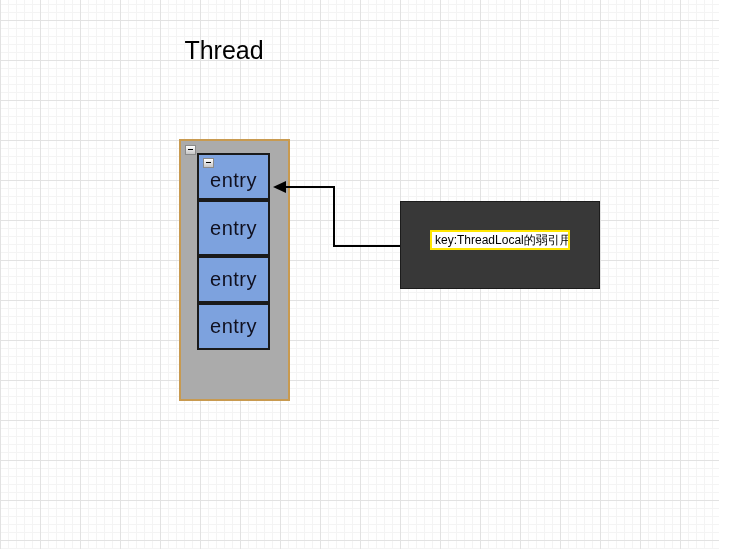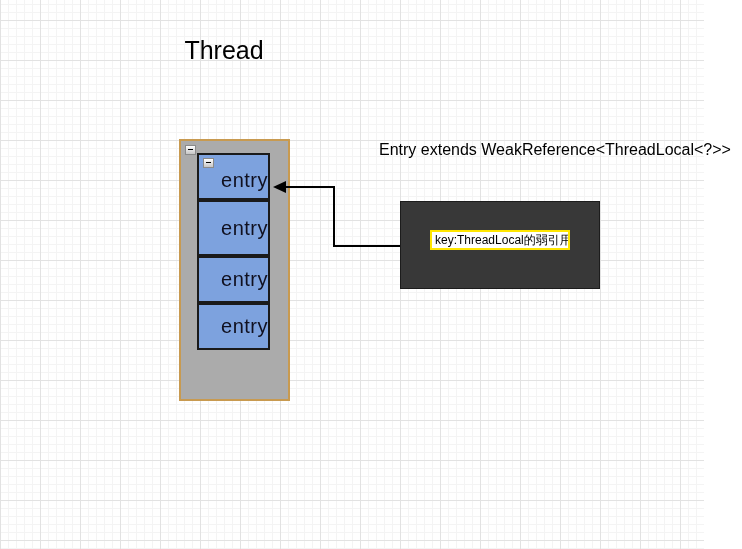--- a/index.html
+++ b/index.html
@@ -11,20 +11,21 @@
   #canvas {
     position: relative; width: 704px; height: 549px;
     background-color: #fff;
     background-image:
       linear-gradient(#e2e2e2 1px, transparent 1px),
       linear-gradient(90deg, #e2e2e2 1px, transparent 1px),
       linear-gradient(#f4f4f4 1px, transparent 1px),
       linear-gradient(90deg, #f4f4f4 1px, transparent 1px);
     background-size: 40px 40px, 40px 40px, 8px 8px, 8px 8px;
     background-position: 0 20px, 0 0, 0 4px, 0 0;
+    padding-left: 15px;
   }
   .abs { position: absolute; }
 
   #thread-label {
     left: 119px; top: 36px; width: 210px;
     text-align: center; font-size: 25px; color: #000;
   }
 
   #thread-box {
     left: 129px; top: 79px; width: 210px; height: 371px;
@@ -40,21 +41,21 @@
   #map-container {
     left: 179px; top: 139px; width: 111px; height: 262px;
     background: #ababab; border: 2px solid #c89a50;
     box-sizing: border-box;
   }
 
   .entry-box {
     left: 197px; width: 73px;
     background: #7da2de; border: 2px solid #1a1a1a;
     box-sizing: border-box;
-    display: flex; align-items: center; justify-content: flex-end;
+    display: flex; align-items: center; justify-content: center;
   }
   .entry-label {
     font-size: 20px; color: #10101f; letter-spacing: 0.5px;
   }
   #entry-0 { top: 153px; height: 47px; }
   #entry-0 .entry-label { padding-top: 7px; }
   #entry-1 { top: 200px; height: 56px; }
   #entry-2 { top: 256px; height: 47px; }
   #entry-3 { top: 303px; height: 47px; }
 
@@ -113,21 +114,20 @@
   </div>
 
   <div id="entry-2" class="abs entry-box">
     <span class="entry-label">entry</span>
   </div>
 
   <div id="entry-3" class="abs entry-box">
     <span class="entry-label">entry</span>
   </div>
 
-  <div id="annotation" class="abs">Entry extends WeakReference&lt;ThreadLocal&lt;?&gt;&gt;</div>
 
   <div id="dark-box" class="abs"></div>
 
   <div id="tooltip" class="abs">
     <div>key:ThreadLocal的弱引用</div>
   </div>
 
   <svg id="connector-layer" width="742" height="549">
     <g>
       <path d="M 400 246 L 334 246 L 334 187 L 282 187" fill="none" stroke="#000000" stroke-width="2"></path>

